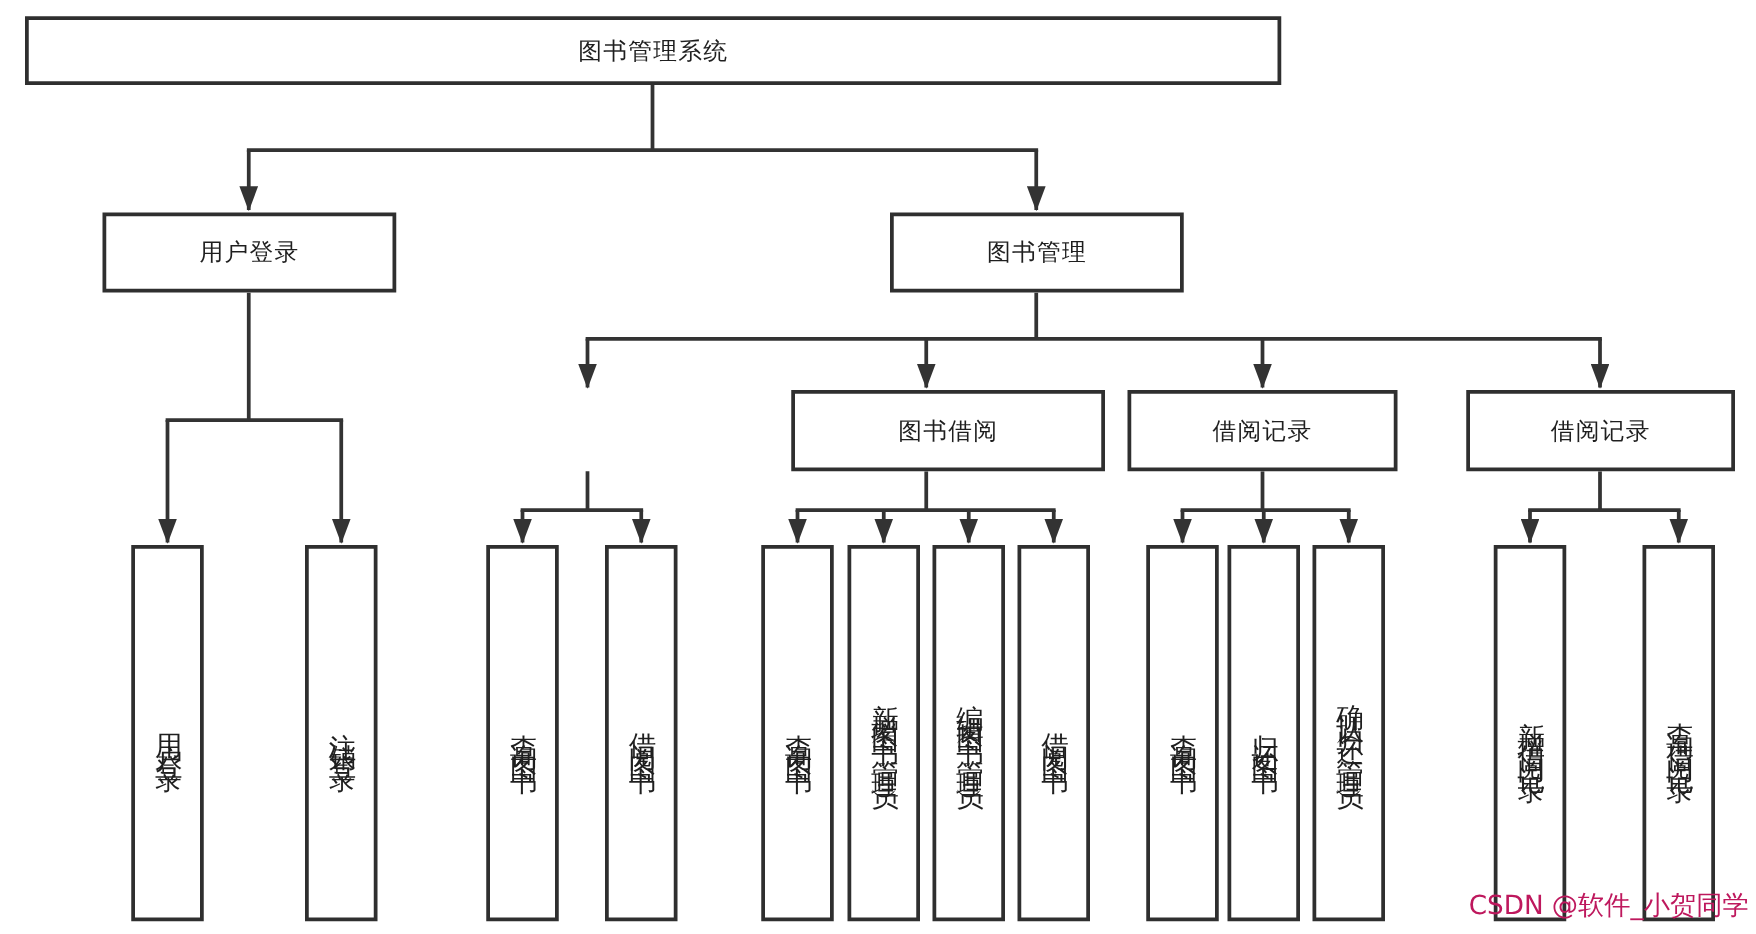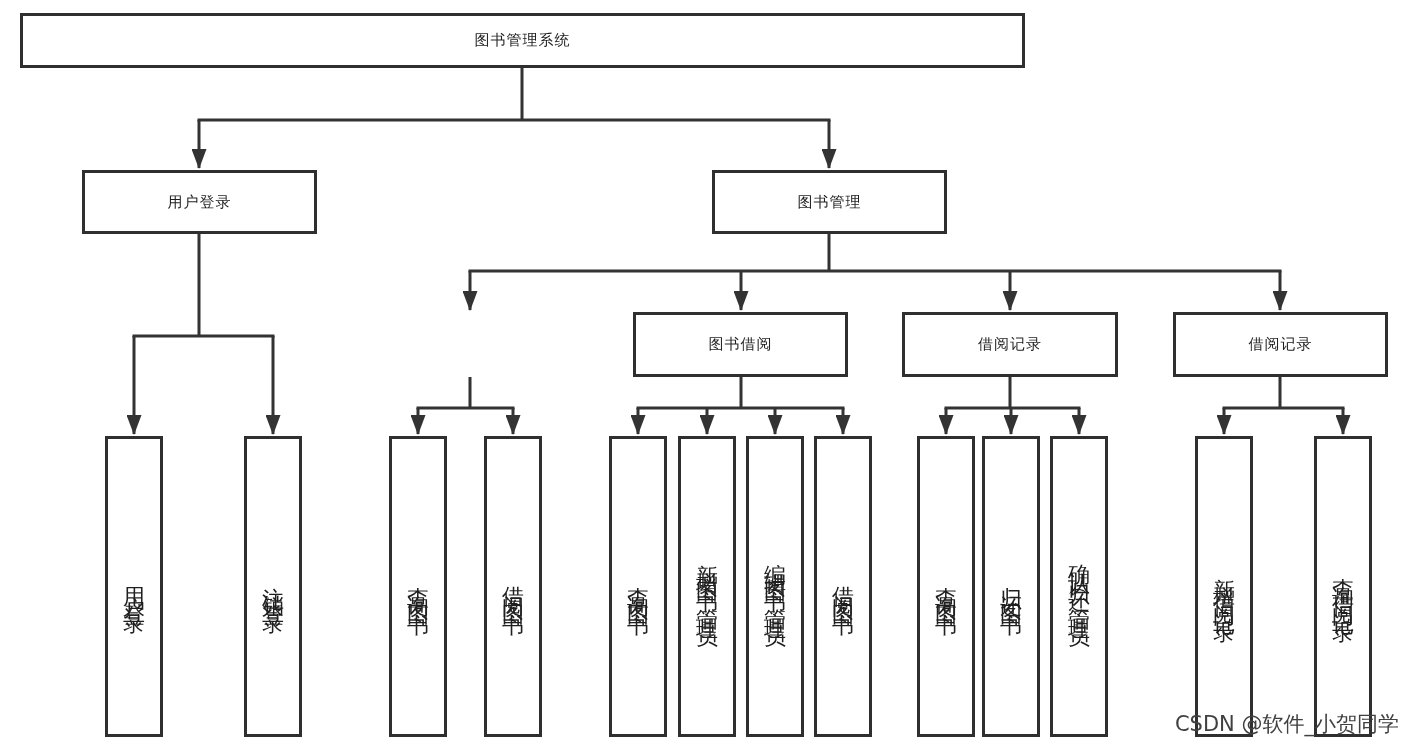--- a/index.html
+++ b/index.html
@@ -27,38 +27,38 @@
     box-sizing: border-box;
     border: 3px solid #2f2f2f;
     background: #ffffff;
     display: flex;
     align-items: center;
     justify-content: center;
     color: #1f1f1f;
     z-index: 2;
   }
   .h-box {
-    font-size: 15px;
+    font-size: 19px;
     letter-spacing: 1px;
     white-space: nowrap;
   }
   .v-box {
     writing-mode: vertical-rl;
     text-orientation: mixed;
     font-size: 22px;
     letter-spacing: 9px;
     line-height: 1;
     white-space: nowrap;
   }
   
   .n-root    { left: 20px;   top: 13px;  width: 1005px; height: 55px; }
   .n-login   { left: 82px;   top: 170px; width: 235px;  height: 64px; }
   .n-mgmt    { left: 712px;  top: 170px; width: 235px;  height: 64px; }
   .n-g0      { left: 362px;  top: 312px; width: 216px;  height: 65px; }
-  .n-g1      { left: 633px;  top: 312px; width: 215px;  height: 65px; }
+  .n-g1      { left: 633px;  top: 312px; width: 251px;  height: 65px; }
   .n-g2      { left: 902px;  top: 312px; width: 216px;  height: 65px; }
   .n-g3      { left: 1173px; top: 312px; width: 215px;  height: 65px; }
   .leaf      { top: 436px; width: 58px; height: 301px; }
   .l-a  { left: 105px; }
   .l-b  { left: 244px; }
   .l-c  { left: 389px; }
   .l-d  { left: 484px; }
   .l-e  { left: 609px; }
   .l-f  { left: 678px; }
   .l-g  { left: 746px; }
@@ -66,21 +66,21 @@
   .l-i  { left: 917px; }
   .l-j  { left: 982px; }
   .l-k  { left: 1050px; }
   .l-l  { left: 1195px; }
   .l-m  { left: 1314px; }
   .wm {
     position: absolute;
     right: 6px;
     bottom: 9px;
     font-size: 21px;
-    color: #404040;
+    color: #be185d;
     z-index: 10;
     white-space: nowrap;
   }
 </style>
 </head>
 <body>
 
 <div id="canvas">
 
   <svg id="wires" viewBox="0 0 1405 747" xmlns="http://www.w3.org/2000/svg">

